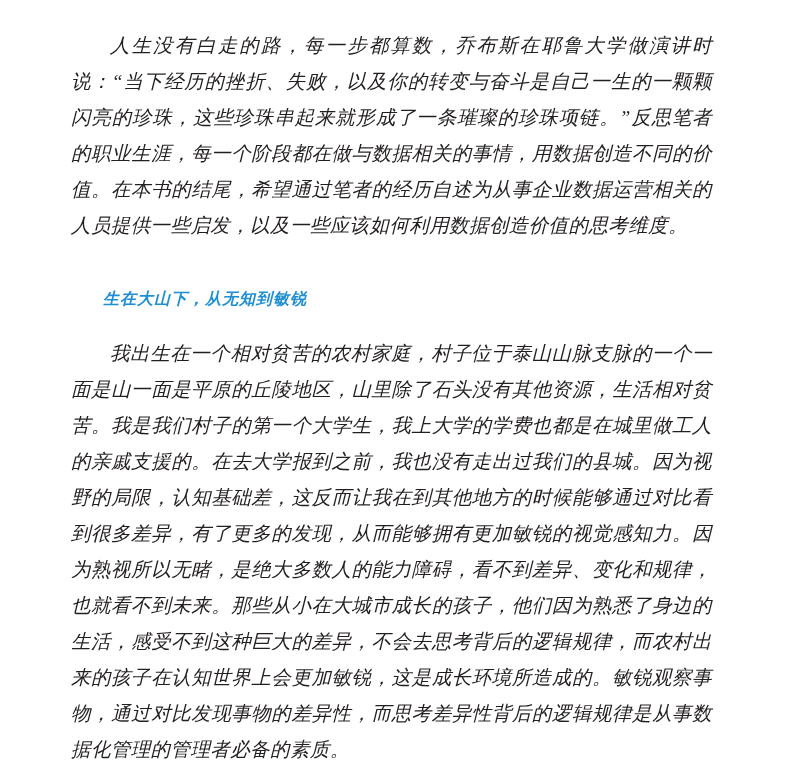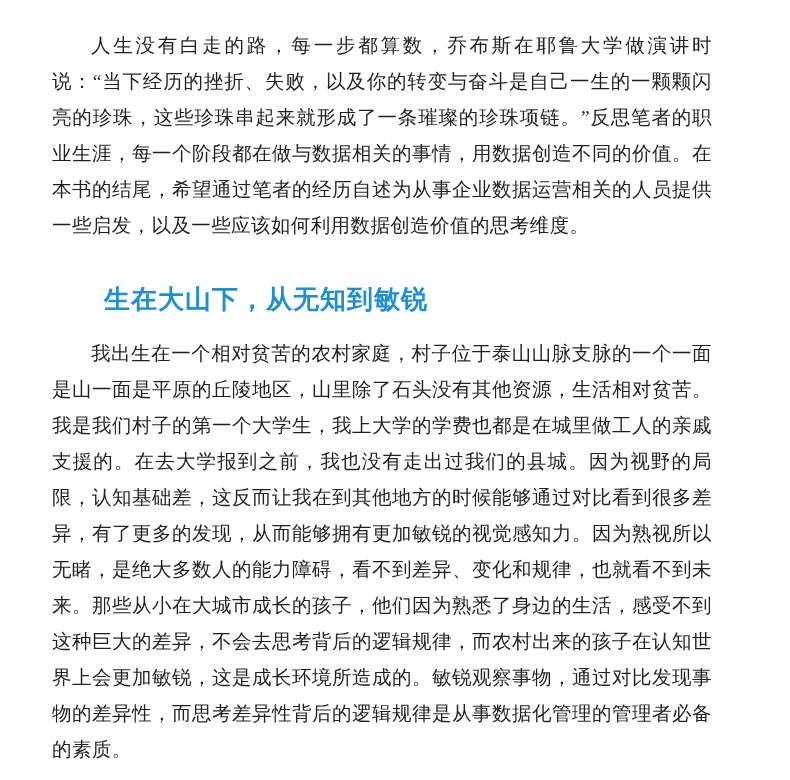--- a/index.html
+++ b/index.html
@@ -12,36 +12,37 @@
     background: #ffffff;
     font-family: "Liberation Serif", "DejaVu Serif", serif;
     color: #231f20;
     overflow: hidden;
   }
   .page {
     position: relative;
     width: 764px;
     height: 780px;
     box-sizing: border-box;
-    padding: 28px 52px 0 52px;
+    padding: 28px 52px 0 71px;
+    font-style: italic;
   }
   .para {
     font-size: 19.5px;
     line-height: 36px;
     text-align: justify;
     text-justify: inter-ideograph;
     text-indent: 2em;
     margin: 0;
     letter-spacing: 0.4px;
     color: #231f20;
   }
   .heading {
     font-family: "Liberation Sans", "DejaVu Sans", sans-serif;
     font-weight: bold;
-    font-size: 26px;
+    font-size: 16px;
     line-height: 30px;
     color: #1f8fd4;
     text-indent: 2em;
     margin: 0;
     letter-spacing: 1px;
   }
   .gap-before-heading {
     height: 40px;
   }
   .gap-after-heading {

